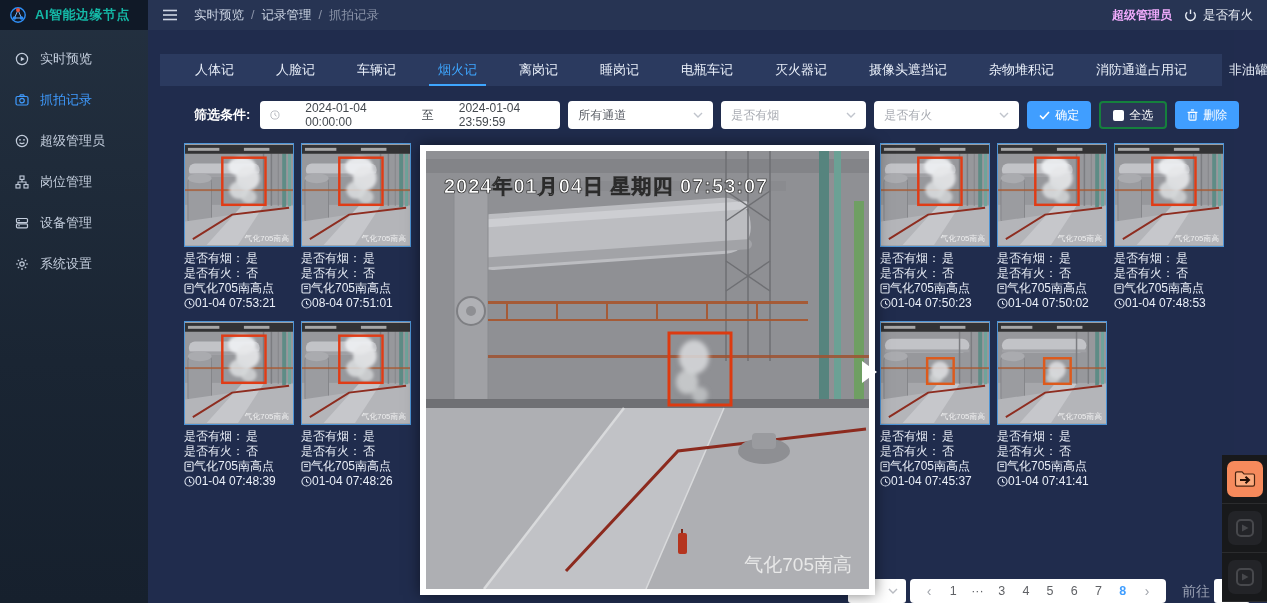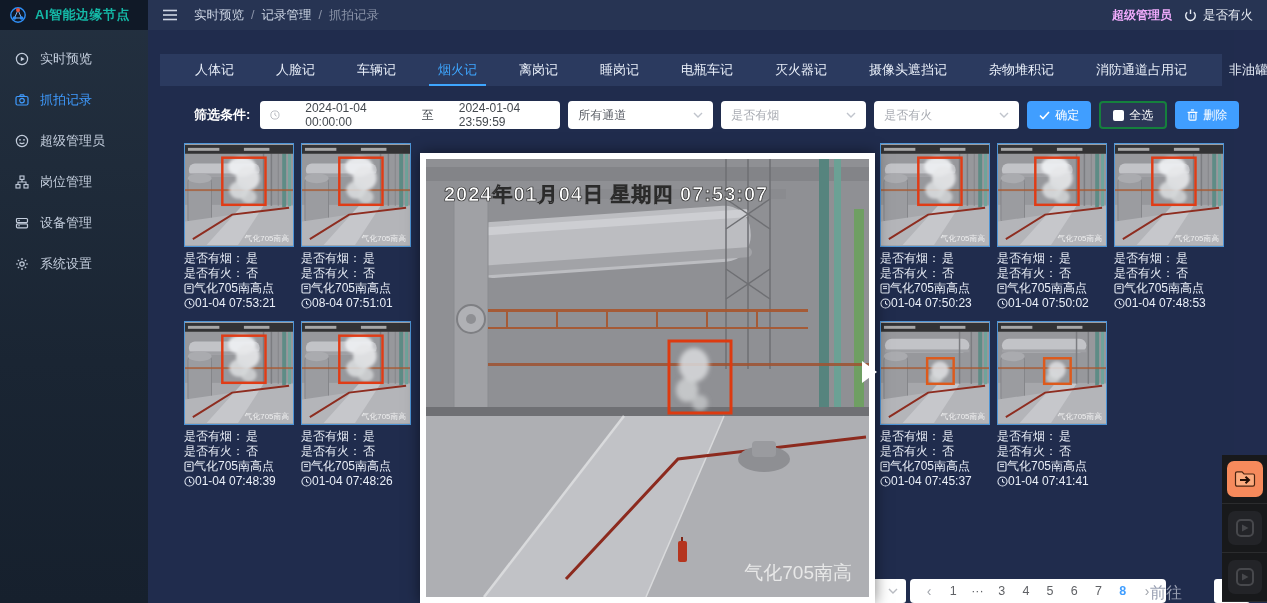--- a/index.html
+++ b/index.html
@@ -63,36 +63,36 @@
     grid-template-columns:110px 110px 110px; gap:10px 7px; }
   .card { width:110px; color:#e9eef7; font-size:12px; cursor:pointer; }
   .thumb { display:block; width:110px; height:104px; border:1px solid #4d94d6; background:#a6a7ab; }
   .card-rows { margin-top:4px; }
   .crow { display:flex; align-items:center; line-height:15px; white-space:nowrap; }
   .crow .lbl { }
   .crow .v { margin-left:2px; }
 
   
   .preview { position:absolute; left:272px; top:115px; width:455px; height:450px; background:#fff;
-    padding:6px; z-index:10; box-shadow:0 0 14px rgba(0,0,0,.5);margin-top:8px; }
+    padding:6px; z-index:10; box-shadow:0 0 14px rgba(0,0,0,.5); }
   .preview svg { display:block; width:443px; height:438px; }
   .next-arrow { position:absolute; left:714px; top:331px; z-index:12; width:0; height:0; cursor:pointer;
     border-top:11px solid transparent; border-bottom:11px solid transparent; border-left:15px solid #fff; }
 
   
   .size-select { position:absolute; left:700px; top:549px; width:58px; height:24px; background:#fff;
     border-radius:3px; display:flex; align-items:center; justify-content:flex-end; padding:0 8px;
     z-index:5; cursor:pointer; }
   .pager { position:absolute; left:762px; top:549px; width:256px; height:24px; background:#fff;
     border-radius:4px; display:flex; align-items:center; justify-content:space-between;
     padding:0 12px; z-index:5; font-size:12.5px; color:#606266; }
   .pg { cursor:pointer; min-width:14px; text-align:center; }
   .pg.arrow { color:#a0a4ab; font-size:14px; }
   .pg.active { color:#409eff; font-weight:bold; }
-  .goto-label { position:absolute; left:1002px; top:553px; color:#9aa1b3; font-size:16px; z-index:5; }
+  .goto-label { position:absolute; left:1034px; top:553px; color:#9aa1b3; font-size:14px; z-index:5; }
   .goto-input { position:absolute; left:1066px; top:549px; width:36px; height:24px; border:none;
     border-radius:3px; background:#fff; text-align:center; font-size:12px; color:#606266; z-index:5; }
 
   
   .floatbar { position:absolute; right:0; top:455px; width:45px; z-index:30; }
   .fcell { width:45px; height:49px; background:#18191b; border-bottom:1px solid #2b2c2e;
     display:flex; align-items:center; justify-content:center; cursor:pointer; }
   .fbtn-orange { width:36px; height:36px; border-radius:7px; background:#f68a5c;
     display:flex; align-items:center; justify-content:center; }
   .fbtn-dark { width:34px; height:34px; border-radius:7px; background:#232428;

